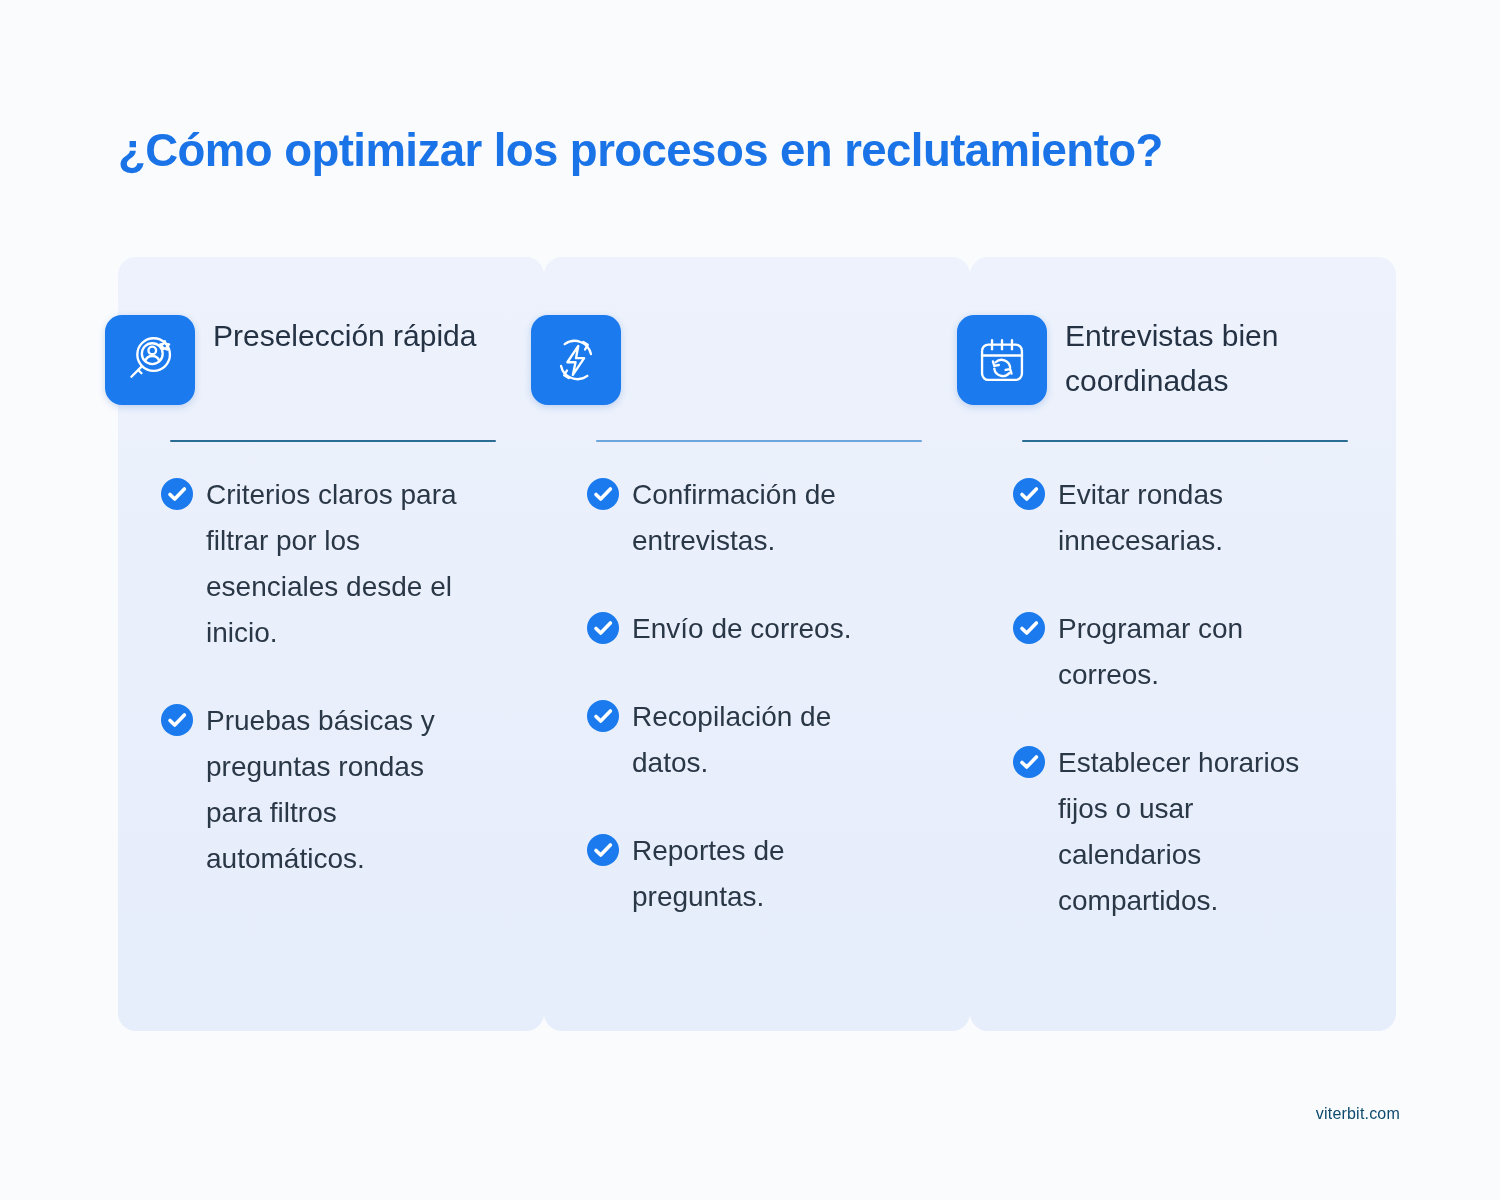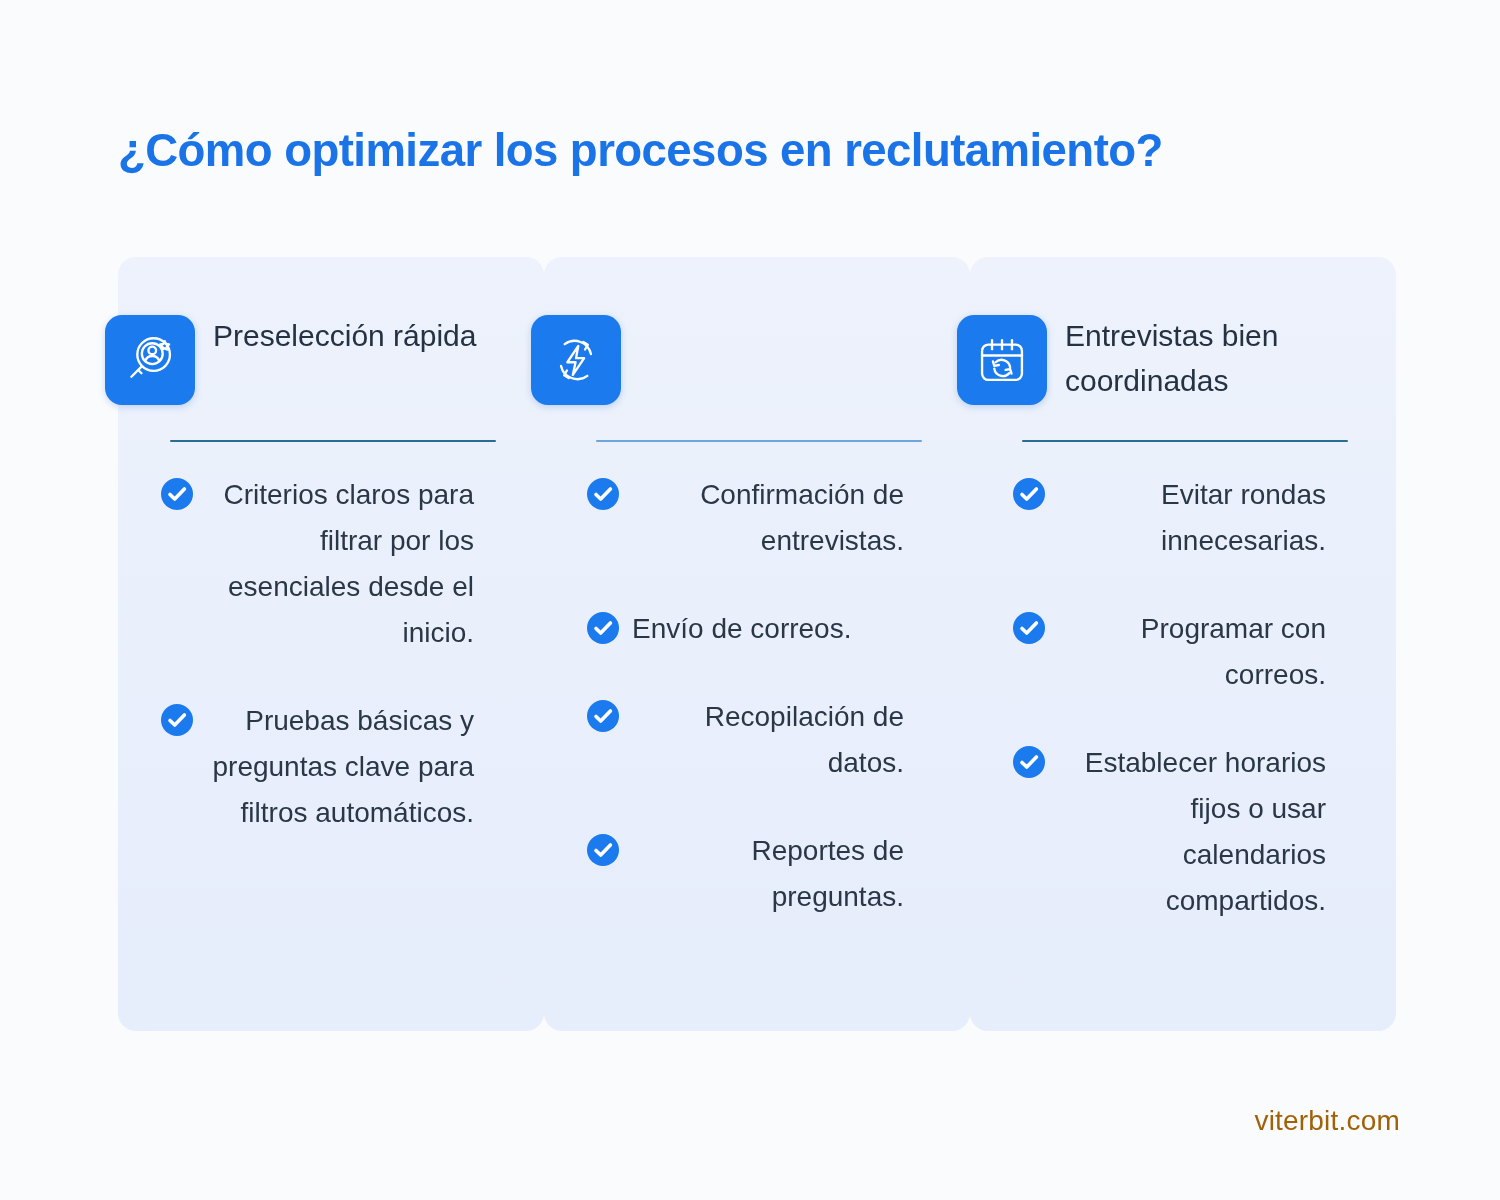--- a/index.html
+++ b/index.html
@@ -99,21 +99,20 @@
   }
   .divider.dark  { background: #2a6c92; }
   .divider.light { background: #6da6dd; }
 
   
   .list {
     position: absolute;
     left: 43px;
     right: 28px;
     top: 215px;
-    text-align: right;
   }
   .bullet {
     display: flex;
     align-items: flex-start;
     margin-bottom: 42px;
   }
   .bullet:last-child { margin-bottom: 0; }
 
   .check {
     flex: 0 0 auto;
@@ -134,22 +133,22 @@
   
   .col1 .bullet-text { max-width: 268px; }
   .col2 .bullet-text { max-width: 272px; }
   .col3 .bullet-text { max-width: 268px; }
 
   
   .footer {
     position: absolute;
     right: 100px;
     top: 1105px;
-    font-size: 28px;
-    color: #a16207;
+    font-size: 16px;
+    color: #0c4a6e;
     letter-spacing: 0.2px;
   }
 </style>
 </head>
 <body>
 
 <div class="page">
 
   <div class="title">¿Cómo optimizar los procesos en reclutamiento?</div>
 
@@ -182,21 +181,21 @@
           </span>
           <span class="bullet-text">Criterios claros para filtrar por los esenciales desde el inicio.</span>
         </div>
         <div class="bullet">
           <span class="check">
             <svg viewBox="0 0 32 32">
                 <circle cx="16" cy="16" r="16" fill="#1a7aee"></circle>
               <path d="M9 16.4 l4.7 4.7 L23.4 11" stroke="#ffffff" stroke-width="3.6" fill="none" stroke-linecap="round" stroke-linejoin="round"></path>
               </svg>
           </span>
-          <span class="bullet-text">Pruebas básicas y preguntas clave para filtros automáticos.</span>
+          <span class="bullet-text">Pruebas básicas y preguntas rondas para filtros automáticos.</span>
         </div>
       </div>
     </div>
 
     <div class="card col2">
       <div class="card-head">
         <div class="icon-tile">
           <svg viewBox="0 0 64 64" fill="none" stroke="#ffffff" stroke-width="2.6" stroke-linecap="round" stroke-linejoin="round">
             <path d="M15.5 38.5 A18.5 18.5 0 0 0 44.5 49.5"></path>
             <path d="M48.5 25.5 A18.5 18.5 0 0 0 19.5 14.5"></path>

